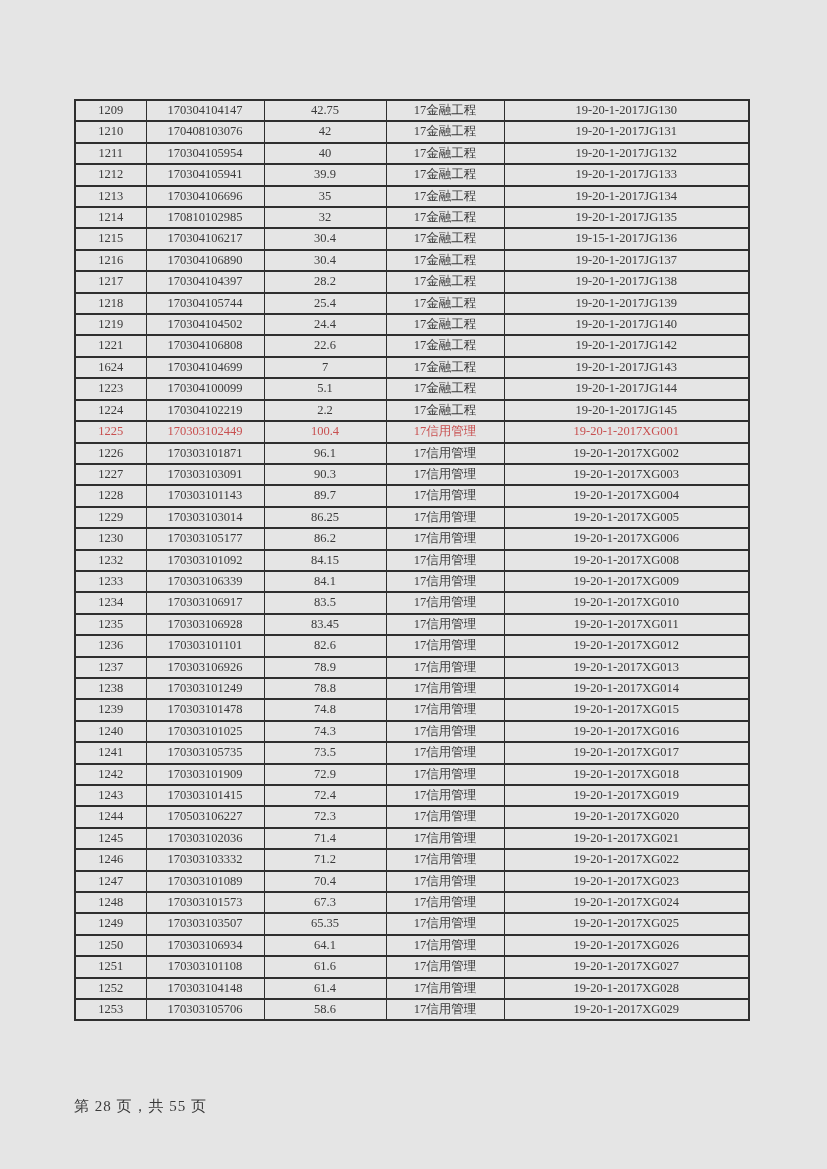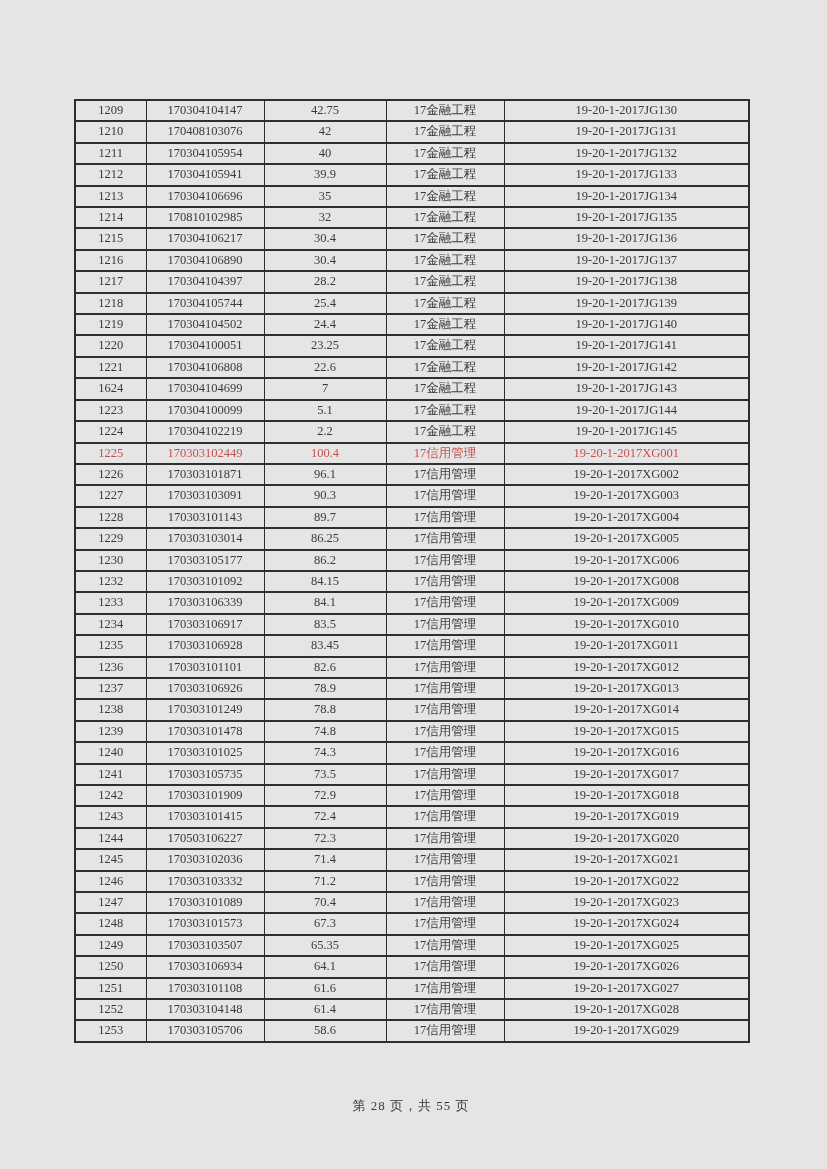--- a/index.html
+++ b/index.html
@@ -43,22 +43,21 @@
   col.c2{width:118px;}
   col.c3{width:122px;}
   col.c4{width:118px;}
   col.c5{width:245px;}
   tr.highlight td{color:var(--color-highlight);margin-top:12px;}
   .footer{
     position:absolute;
     left:74px;
     top:1097px;
     width:674px;
-    text-align:center;
-    font-size:13px;
+    font-size:15px;
     letter-spacing:1px;
     color:var(--color-text);
   }
 </style>
 </head>
 <body>
 
 <div class="page">
   <table class="scores">
     <colgroup>
@@ -109,21 +108,21 @@
           <td>170810102985</td>
           <td>32</td>
           <td>17金融工程</td>
           <td>19-20-1-2017JG135</td>
         </tr>
         <tr>
           <td>1215</td>
           <td>170304106217</td>
           <td>30.4</td>
           <td>17金融工程</td>
-          <td>19-20-1-2017JG136</td>
+          <td>19-15-1-2017JG136</td>
         </tr>
         <tr>
           <td>1216</td>
           <td>170304106890</td>
           <td>30.4</td>
           <td>17金融工程</td>
           <td>19-20-1-2017JG137</td>
         </tr>
         <tr>
           <td>1217</td>
@@ -138,27 +137,20 @@
           <td>25.4</td>
           <td>17金融工程</td>
           <td>19-20-1-2017JG139</td>
         </tr>
         <tr>
           <td>1219</td>
           <td>170304104502</td>
           <td>24.4</td>
           <td>17金融工程</td>
           <td>19-20-1-2017JG140</td>
-        </tr>
-        <tr>
-          <td>1220</td>
-          <td>170304100051</td>
-          <td>23.25</td>
-          <td>17金融工程</td>
-          <td>19-20-1-2017JG141</td>
         </tr>
         <tr>
           <td>1221</td>
           <td>170304106808</td>
           <td>22.6</td>
           <td>17金融工程</td>
           <td>19-20-1-2017JG142</td>
         </tr>
         <tr>
           <td>1624</td>

